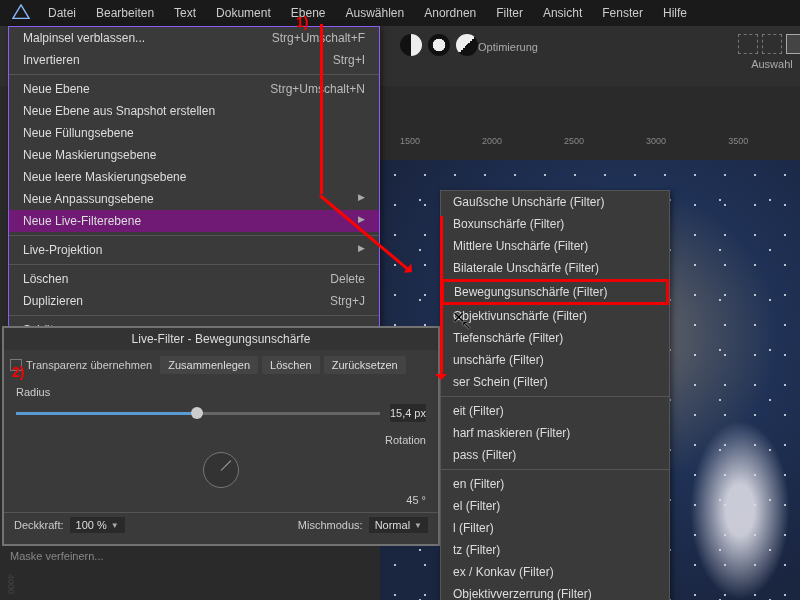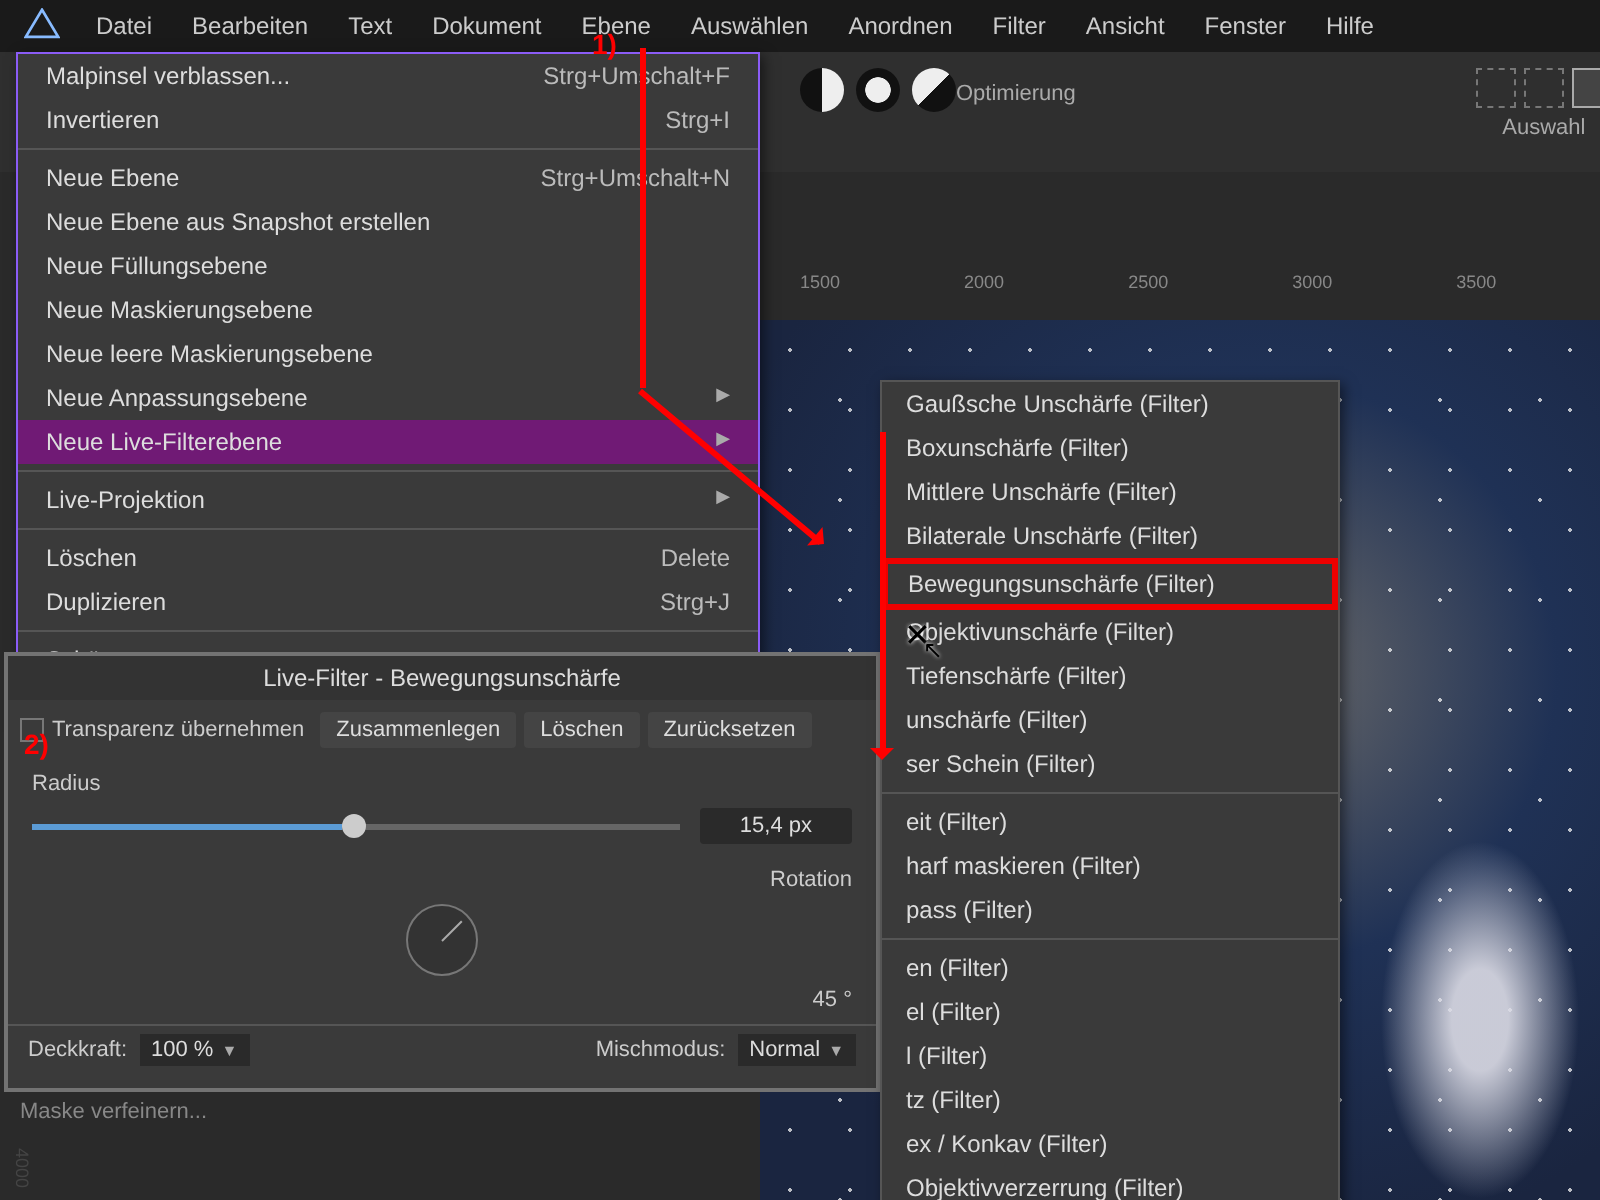--- a/index.html
+++ b/index.html
@@ -42,21 +42,21 @@
   .fp-btns { display: flex; align-items: center; gap: 4px; padding: 6px; }
   .fp-chk { width: 12px; height: 12px; border: 1px solid #777; }
   .fp-chk-label { color: #ccc; font-size: 11px; margin-right: 4px; }
   .fp-btn { background: #444; color: #ddd; font-size: 11px; padding: 3px 8px; border-radius: 2px; cursor: pointer; }
   .fp-body { padding: 6px 12px; position: relative; }
   .fp-label { color: #ccc; font-size: 11px; }
   .slider-row { display: flex; align-items: center; gap: 10px; margin: 6px 0 12px; }
   .slider { flex: 1; height: 3px; background: #666; position: relative; }
   .slider::before { content: ""; position: absolute; left: 0; width: 48%; height: 3px; background: #5b9bd5; }
   .thumb { position: absolute; left: 48%; top: -5px; width: 12px; height: 12px; background: #ccc; border-radius: 50%; }
-  .val-box { background: #2a2a2a; color: #ddd; font-size: 11px; padding: 3px 20px; border-radius: 2px; }
+  .val-box { background: #2a2a2a; color: #ddd; font-size: 11px; padding: 3px 0; border-radius: 2px; }
   .rot-box { text-align: right; margin-top: 4px; }
   .dial { width: 36px; height: 36px; border: 1px solid #777; border-radius: 50%; margin: 6px auto; background: #333; position: relative; }
   .dial::after { content: ""; position: absolute; left: 50%; top: 50%; width: 14px; height: 1px; background: #aaa; transform: rotate(-45deg); transform-origin: left; }
   .fp-bottom { display: flex; align-items: center; gap: 6px; padding: 4px 10px; color: #ccc; font-size: 11px; border-top: 1px solid #555; }
   .fp-sel { background: #2a2a2a; color: #ddd; font-size: 11px; padding: 2px 6px; display: inline-flex; align-items: center; gap: 4px; }
   .tri { font-size: 8px; color: #aaa; }
   .mask-link { position: absolute; bottom: -18px; left: 6px; color: #888; font-size: 11px; }
 
   .annot { position: absolute; color: #f00; font-size: 14px; font-weight: bold; z-index: 20; }
   .arrow-line { position: absolute; background: #f00; z-index: 19; }

